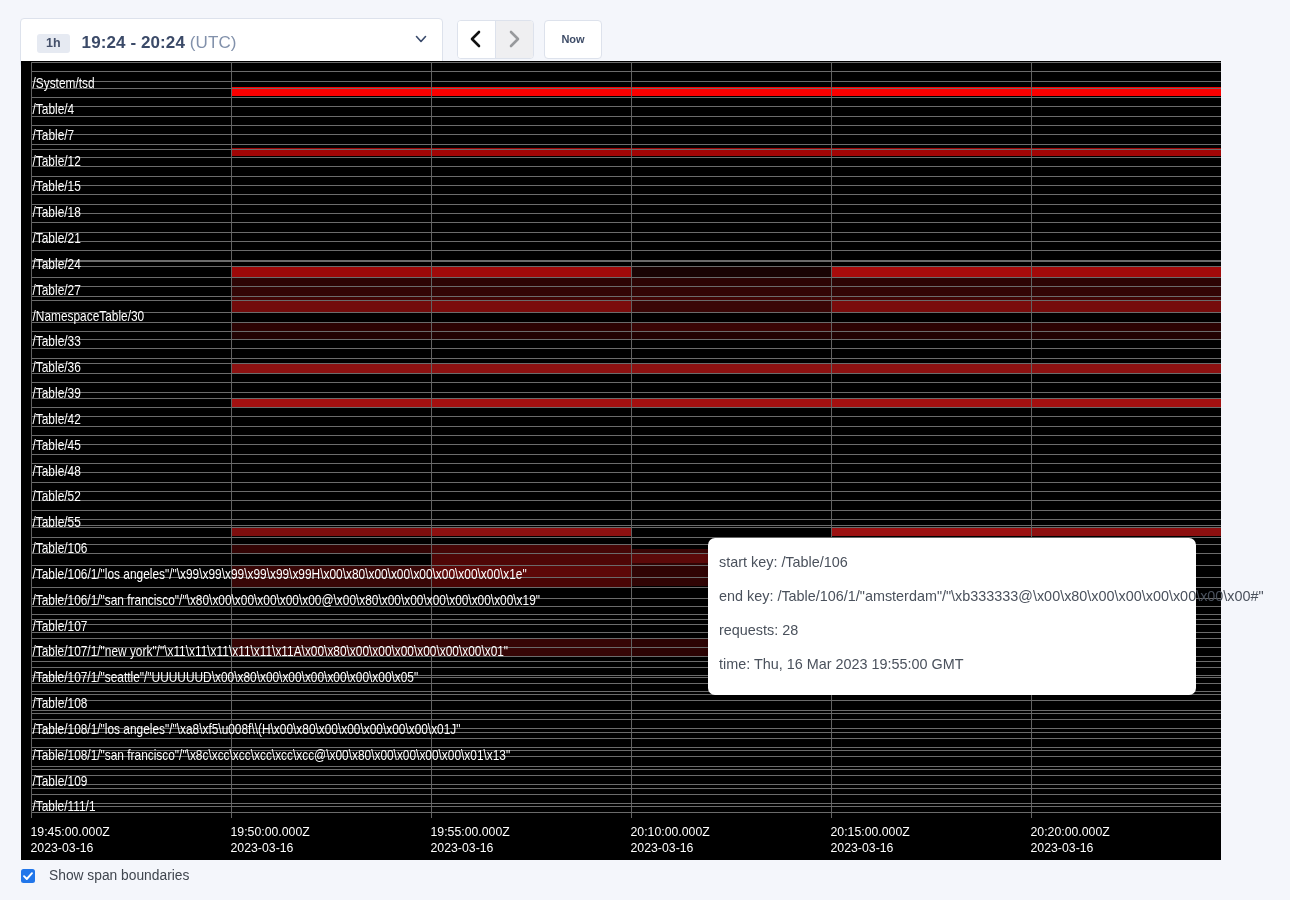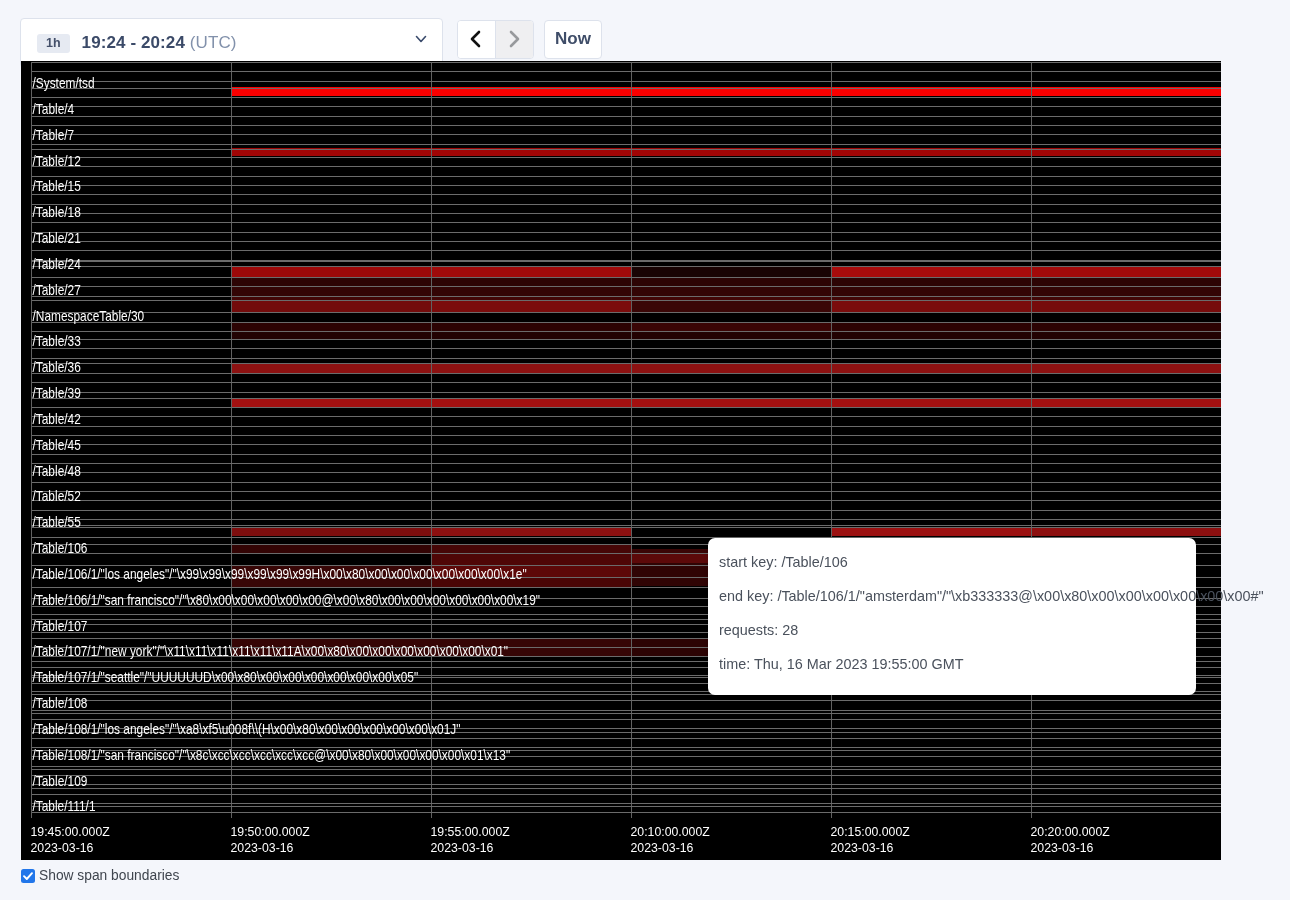--- a/index.html
+++ b/index.html
@@ -6,23 +6,23 @@
 html,body { width:1290px; height:900px; will-change:transform; background:#f4f6fb; font-family:"Liberation Sans", sans-serif; position:relative; overflow:hidden; }
 .abs { position:absolute; }
 .timebox { left:20px; top:18px; width:423px; height:50px; background:#fff; border:1px solid #dde2ec; border-radius:4px; display:flex; align-items:center; }
 .badge1h { margin-left:16px; background:#e6eaf2; border-radius:3px; padding:2.5px 9px; font-size:12.5px; font-weight:bold; color:#44506a; }
 .trtext { margin-left:12px; font-size:17px; font-weight:bold; color:#3b4a68; letter-spacing:0.1px; }
 .trutc { font-weight:normal; color:#8291ab; }
 .chev { position:absolute; right:14px; top:13px; }
 .btngroup { left:457px; top:20px; width:77px; height:38.5px; border:1px solid #dde2ec; border-radius:4px; background:#fff; display:flex; overflow:hidden; }
 .bg-l { width:38.5px; height:100%; background:#fff; border-right:1px solid #dde2ec; display:flex; align-items:center; justify-content:center; }
 .bg-r { width:38.5px; height:100%; background:#efeff1; display:flex; align-items:center; justify-content:center; }
-.nowbtn { left:544px; top:20px; width:58px; height:38.5px; background:#fff; border:1px solid #dde2ec; border-radius:4px; color:#3f4d68; font-weight:bold; font-size:17px; display:flex; align-items:center; justify-content:center; }
+.nowbtn { left:544px; top:20px; width:58px; height:38.5px; background:#fff; border:1px solid #dde2ec; border-radius:4px; color:#3f4d68; font-weight:bold; font-size:11px; display:flex; align-items:center; justify-content:center; }
 .tooltip { left:708px; top:538px; width:488px; height:157px; background:#fff; border-radius:7px; box-shadow:0 1px 4px rgba(0,0,0,0.12); padding:7px 0 0 11px; font-size:14.4px; color:#4a515c; line-height:34px; white-space:pre; }
-.cbrow { left:21px; top:868px; display:flex; align-items:center; }
+.cbrow { left:21px; top:868px; display:flex; align-items:center;gap:10px; }
 .cbox { width:14px; height:14px; background:#2176ea; border-radius:2.5px; position:relative; }
 .cbox svg { position:absolute; left:1px; top:1px; }
 .cblab { margin-left:4px; font-size:13.8px; color:#3f454e; }
 </style>
 </head>
 <body>
 <div class="abs timebox">
   <span class="badge1h">1h</span>
   <span class="trtext">19:24 - 20:24 <span class="trutc">(UTC)</span></span>
   <svg class="chev" width="14" height="14" viewBox="0 0 14 14">

